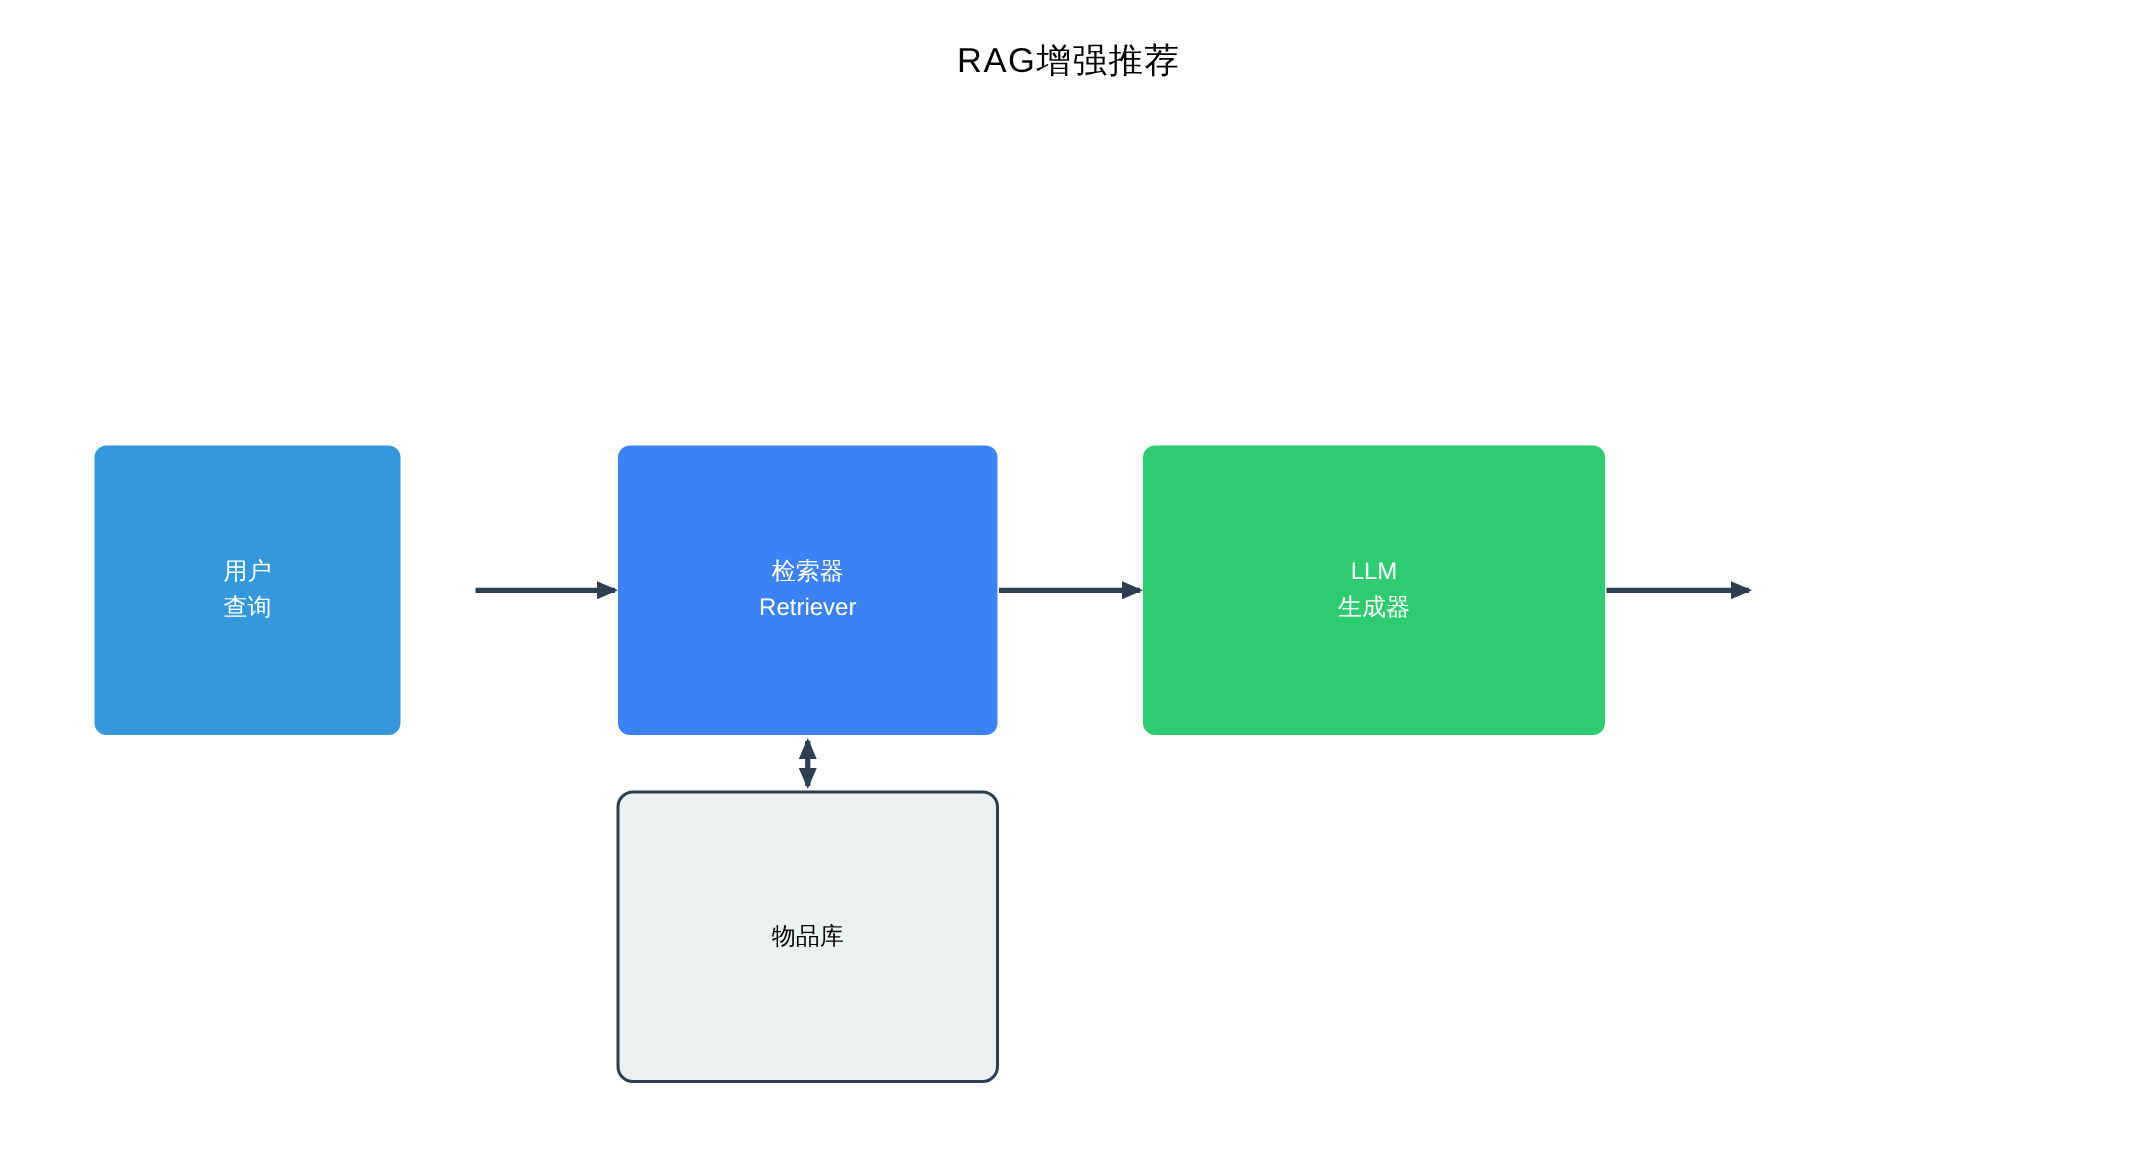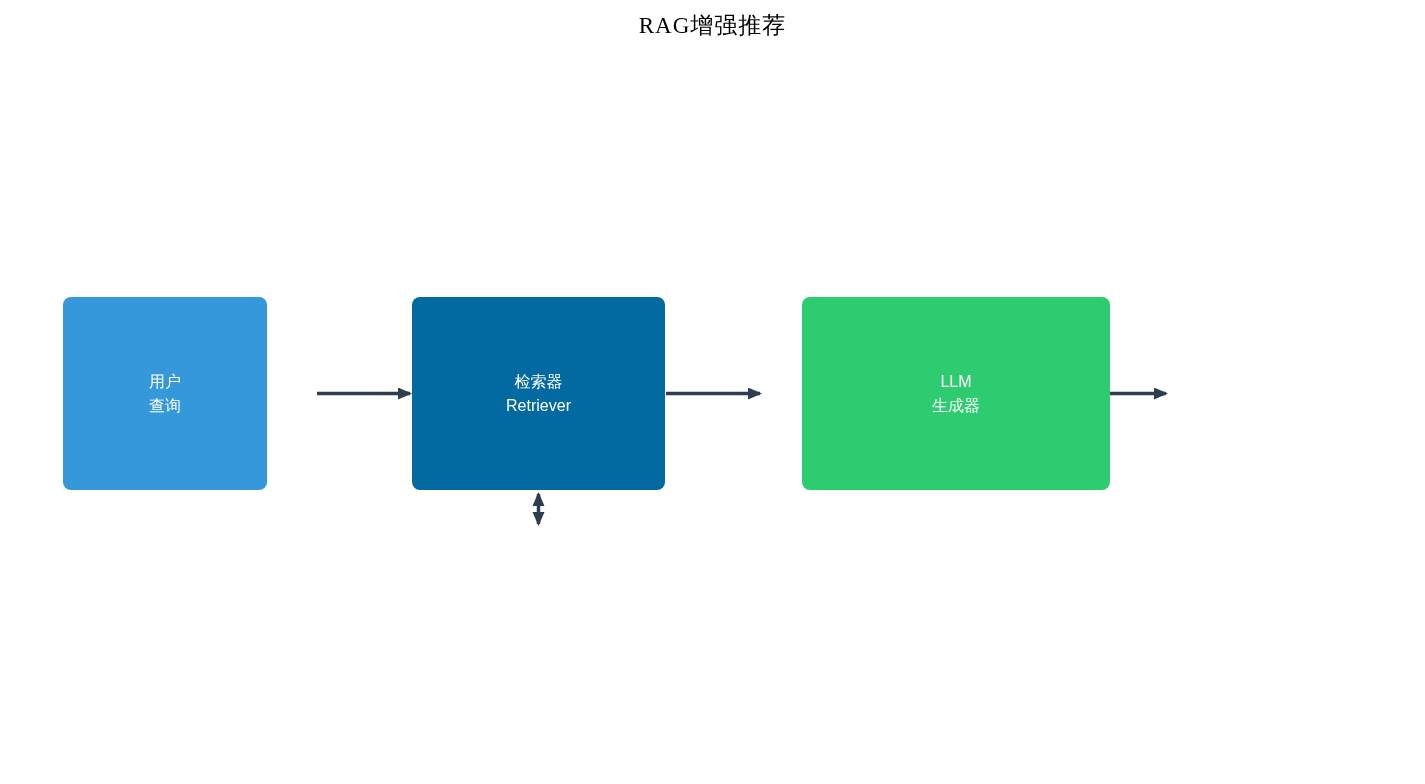--- a/index.html
+++ b/index.html
@@ -14,30 +14,29 @@
     overflow: hidden;
   }
   .canvas {
     position: relative;
     width: 1425px;
     height: 784px;
     background: #ffffff;
   }
   .title {
     position: absolute;
-    top: 10px;
+    top: 25px;
     left: 0;
     width: 100%;
     margin: 0;
     text-align: center;
     font-size: 23px;
     font-weight: 500;
     color: #000000;
     letter-spacing: 1px;
-    font-family: Liberation Serif, serif;
   }
   .edges {
     position: absolute;
     top: 0;
     left: 0;
     width: 1425px;
     height: 784px;
     pointer-events: none;
   }
   .edge {
@@ -51,21 +50,21 @@
     justify-content: center;
     text-align: center;
     white-space: pre-line;
     font-size: 16px;
     line-height: 1.45;
     border-radius: 8px;
     box-sizing: border-box;
   }
   .n-user      { left: 63px;   top: 297px; width: 204px; height: 193px; }
   .n-retriever { left: 412px;  top: 297px; width: 253px; height: 193px; }
-  .n-llm       { left: 762px;  top: 297px; width: 308px; height: 193px; margin-left: 40px; }
+  .n-llm       { left: 762px;  top: 297px; width: 308px; height: 193px; }
   .n-rec       { left: 1168px; top: 297px; width: 193px; height: 193px; }
   .n-items {
     left: 411px; top: 527px; width: 255px; height: 195px;
     border-radius: 11px;
     border: 2px solid #2c3e50;
   }
 </style>
 </head>
 <body>
 
@@ -88,21 +87,22 @@
     <line class="edge" x1="666" y1="393.5" x2="760" y2="393.5" marker-end="url(#arrowhead-end)" style="stroke: rgb(44, 62, 80);"></line>
 
     <line class="edge" x1="1071" y1="393.5" x2="1166" y2="393.5" marker-end="url(#arrowhead-end)" style="stroke: rgb(44, 62, 80);"></line>
 
     <line class="edge" x1="538.5" y1="494" x2="538.5" y2="524" marker-start="url(#arrowhead-start)" marker-end="url(#arrowhead-end)" style="stroke: rgb(44, 62, 80);"></line>
   </svg>
 
   <div class="node n-user" style="background-color: rgb(52, 152, 219); color: rgb(255, 255, 255);">用户
 查询</div>
 
-  <div class="node n-retriever" style="background-color: #0369a1; color: rgb(255, 255, 255);">检索器
+  <div class="node n-retriever" style="background-color: #3b82f6; color: rgb(255, 255, 255);">检索器
 Retriever</div>
 
   <div class="node n-llm" style="background-color: rgb(46, 204, 113); color: rgb(255, 255, 255);">LLM
 生成器</div>
 
 
+  <div class="node n-items" style="background-color: rgb(236, 240, 241); color: rgb(0, 0, 0); border-color: rgb(44, 62, 80);">物品库</div>
 
 </div>
 
 </body></html>

